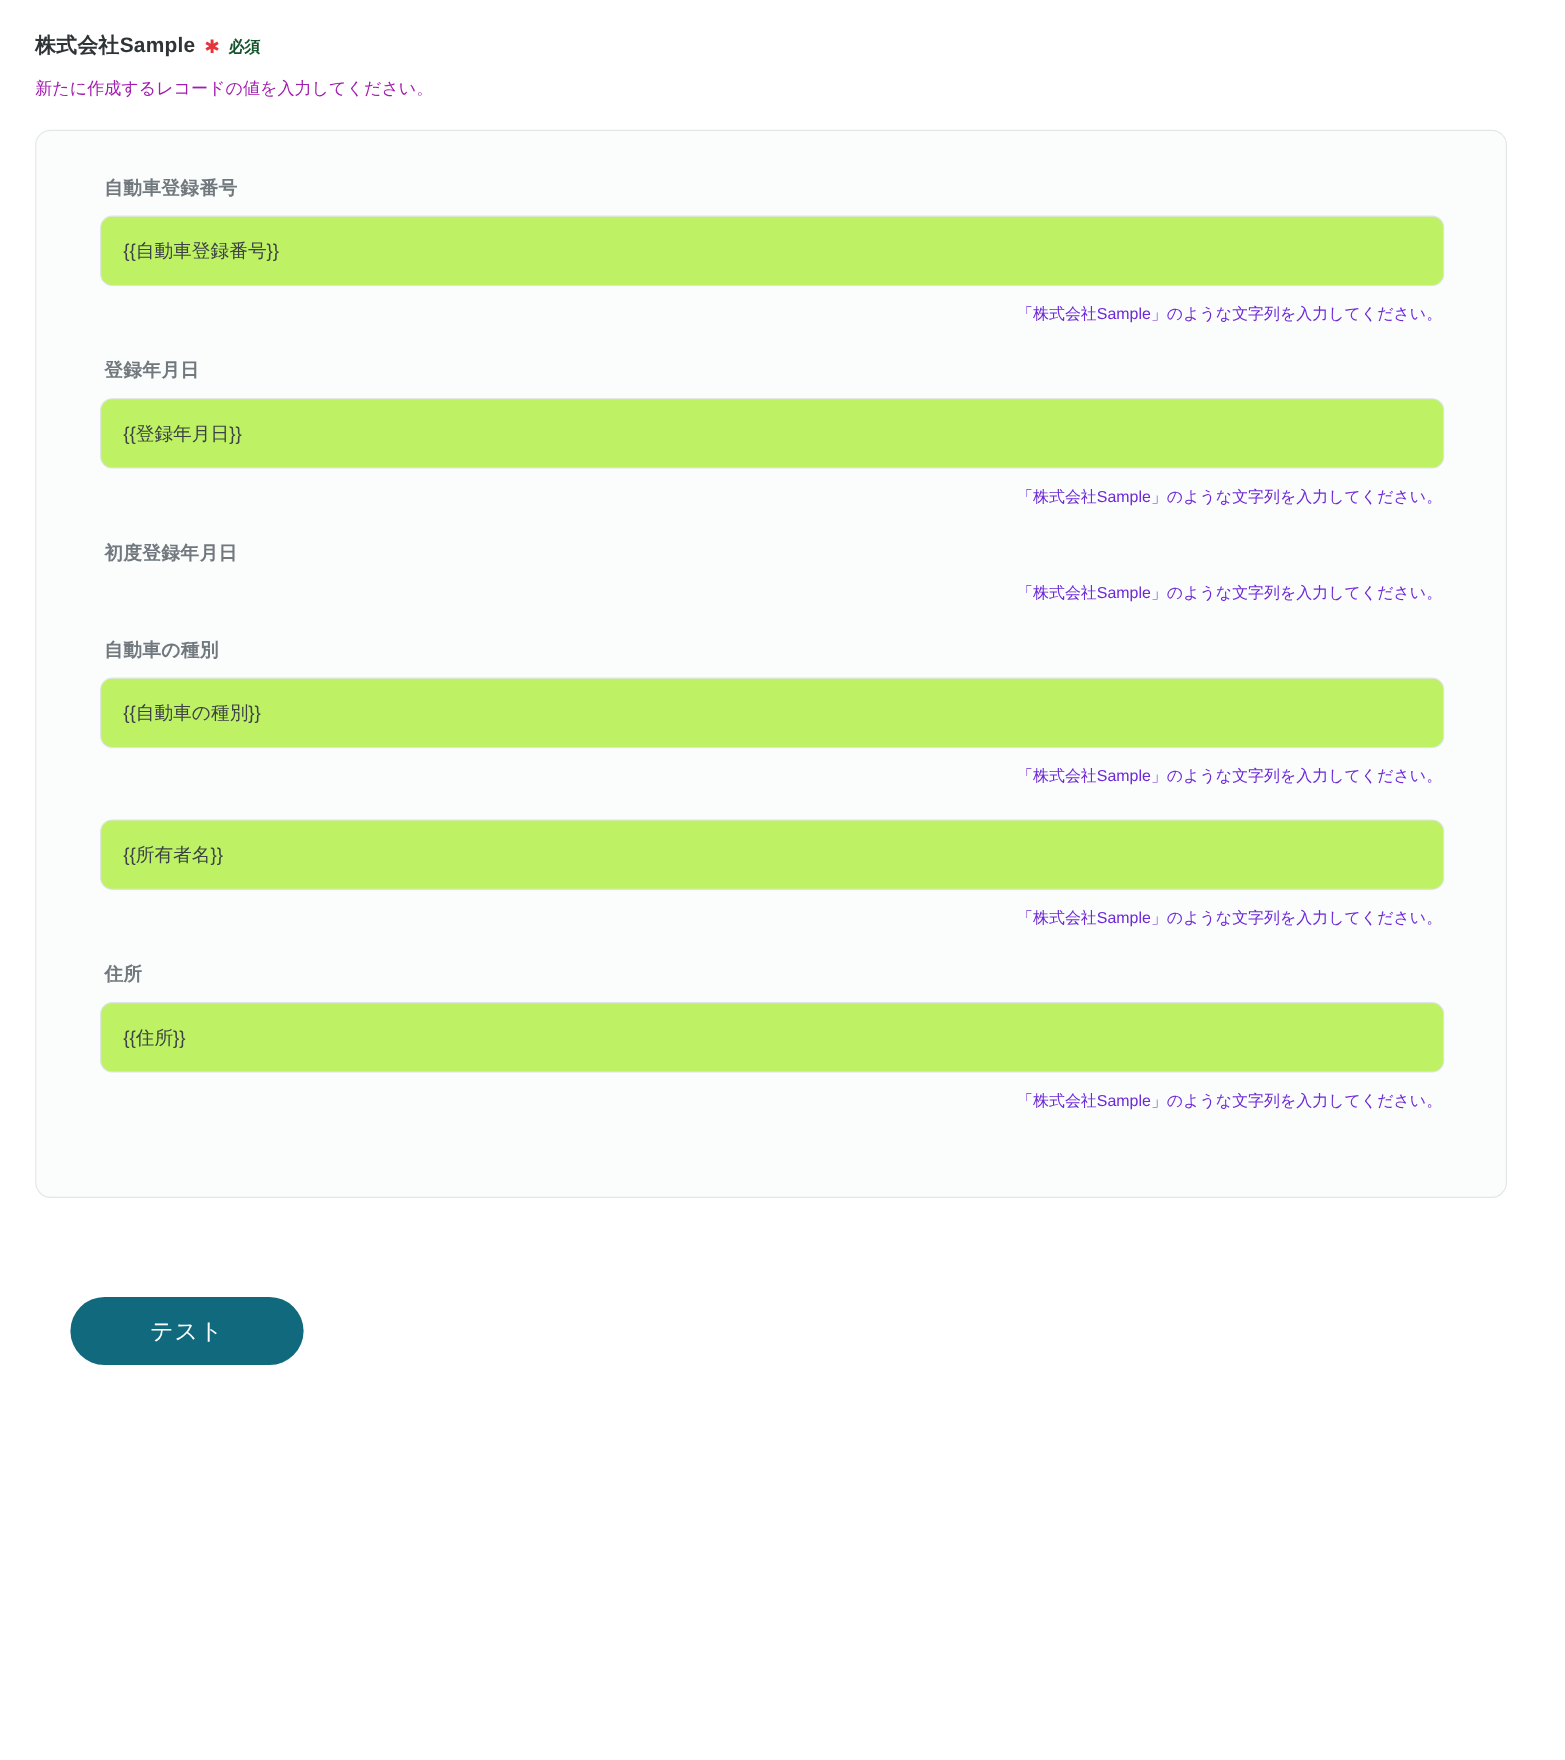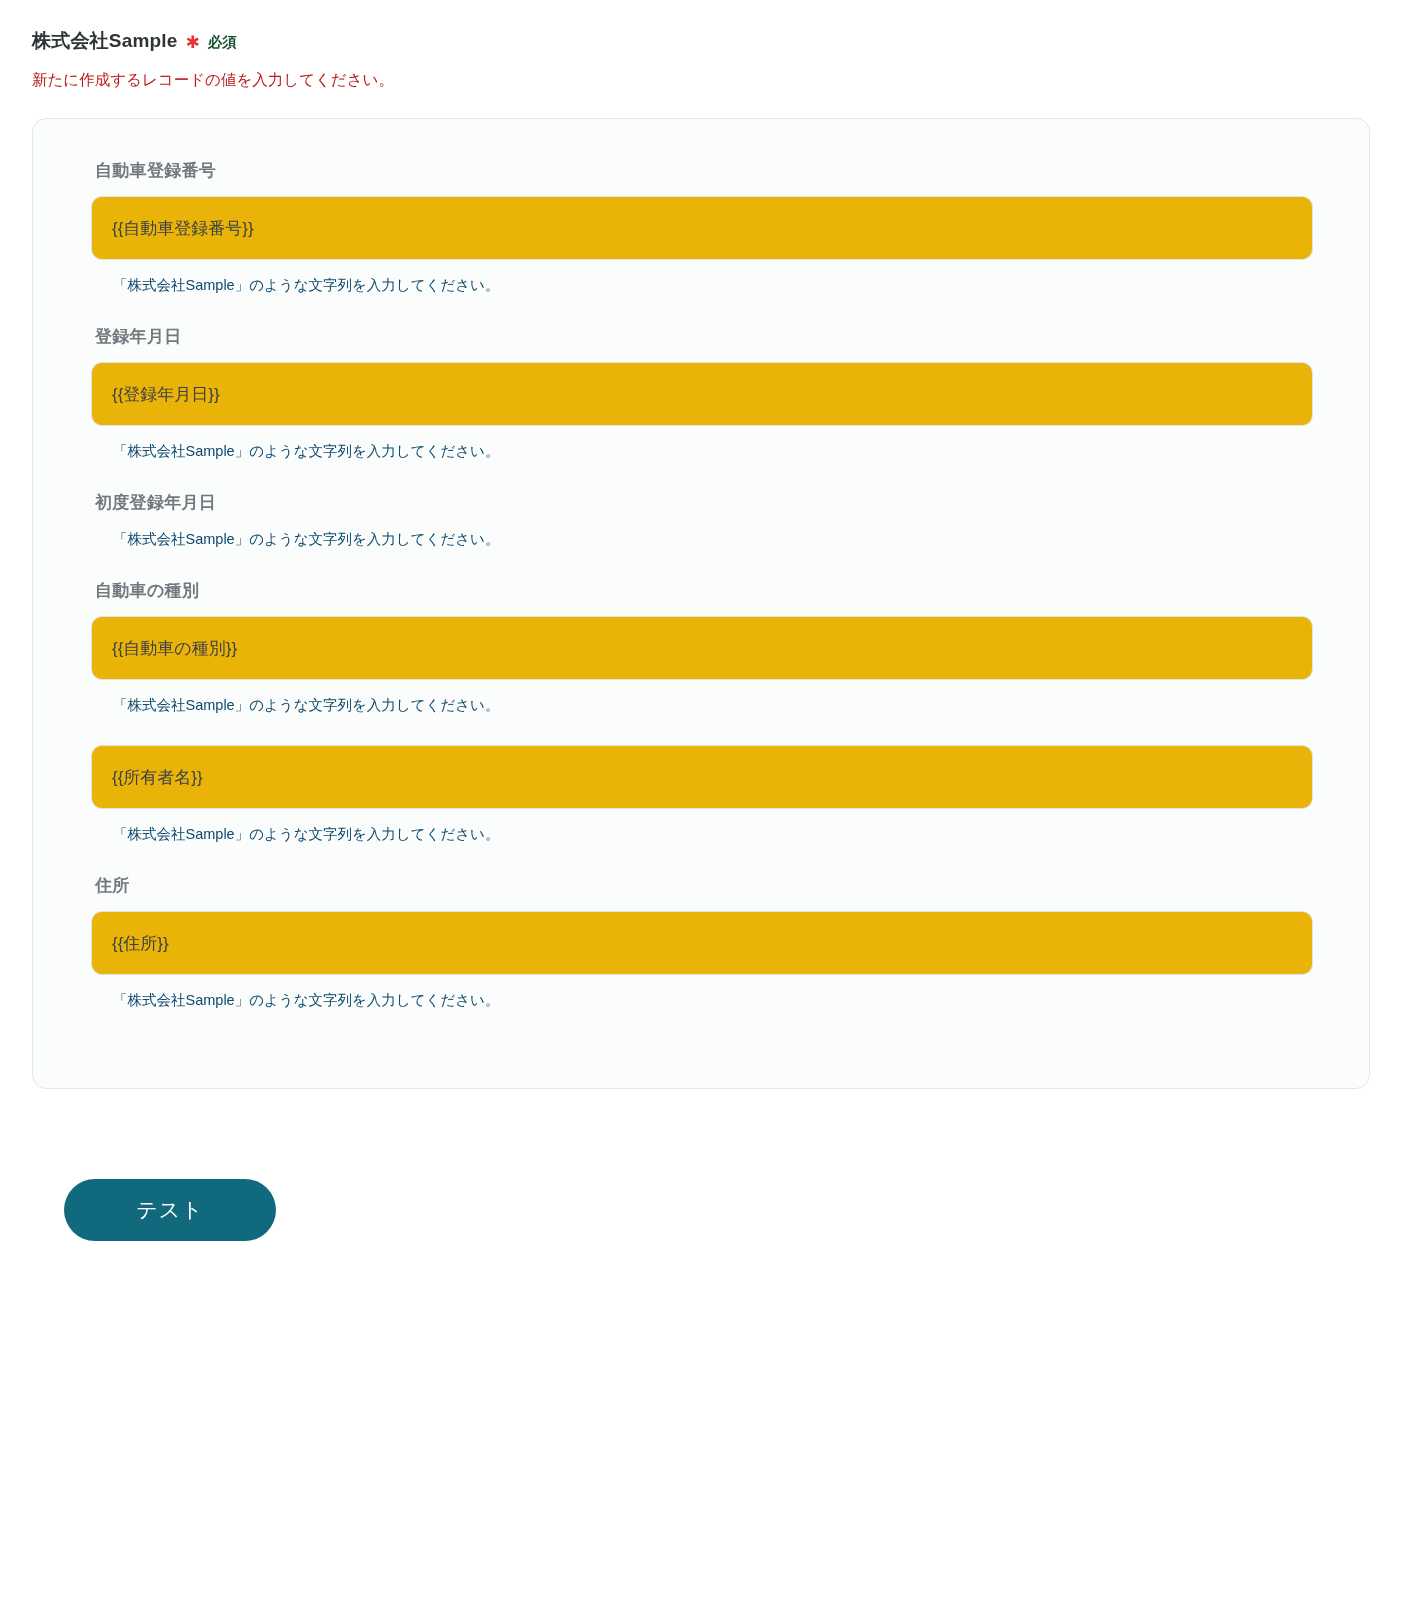--- a/index.html
+++ b/index.html
@@ -41,21 +41,21 @@
     top: 1px;
   }
   .req-label {
     color: #14532d;
     font-size: 14.5px;
     font-weight: 700;
   }
   .section-sub {
     margin: 16px 0 0 2px;
     font-size: 15.5px;
-    color: #b91c1c;
+    color: #a21caf;
     font-weight: 400;
   }
 
   
   .card {
     margin-top: 27px;
     margin-left: 2px;
     width: 1338px;
     border: 1px solid #e3e6e8;
     border-radius: 14px;
@@ -73,34 +73,35 @@
     margin: 0 0 14px 4px;
     letter-spacing: .3px;
   }
 
   .field-input {
     display: block;
     width: 1222px;
     height: 64px;
     border: 1px solid #dfe3e6;
     border-radius: 11px;
-    background: #eab308;
+    background: #bef264;
     font-family: "Liberation Sans", "DejaVu Sans", sans-serif;
     font-size: 17px;
     color: #3b4146;
     padding: 0 20px;
     outline: none;
   }
   .field-input::placeholder { color: #b9bec2; }
 
   .field-help {
     font-size: 14.5px;
-    color: #0c4a6e;
+    color: #6d28d9;
     margin: 16px 0 30px 22px;
     font-weight: 400;
+    text-align: right;
   }
 
   
   .footer {
     margin: 90px 0 0 34px;
   }
   .test-button {
     display: inline-flex;
     align-items: center;
     justify-content: center;

